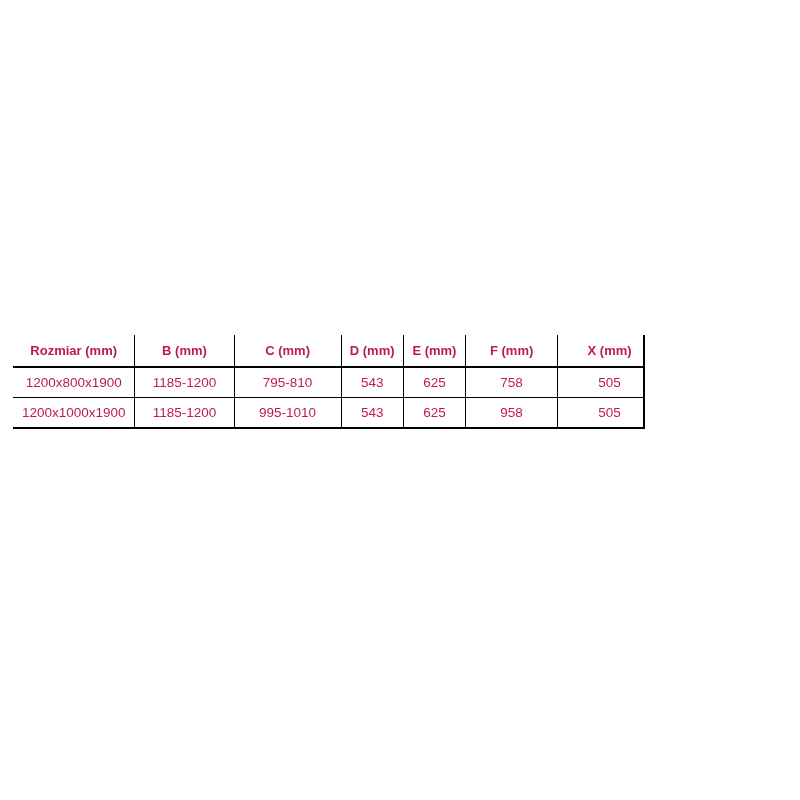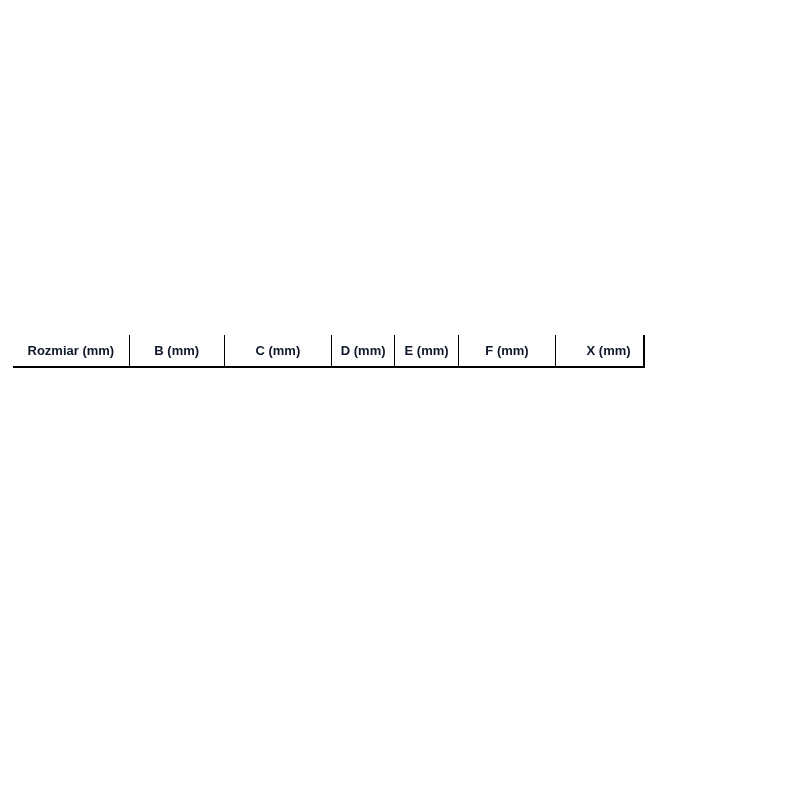--- a/index.html
+++ b/index.html
@@ -2,21 +2,21 @@
 <html><head>
 <meta charset="utf-8">
 <style>
   html, body { margin: 0; padding: 0; background: #ffffff; }
   .canvas {
     position: relative;
     width: 645px;
     height: 800px;
     background: #ffffff;
     font-family: "Liberation Sans", sans-serif;
-    color: #0f172a;
+    color: #be185d;
     overflow: hidden;
   }
   table.spec {
     position: absolute;
     left: 13px;
     top: 335px;
     border-collapse: collapse;
     table-layout: fixed;
   }
   table.spec th,
@@ -72,15 +72,33 @@
         <th>Rozmiar (mm)</th>
         <th>B (mm)</th>
         <th>C (mm)</th>
         <th>D (mm)</th>
         <th>E (mm)</th>
         <th>F (mm)</th>
         <th>X (mm)</th>
       </tr>
     </thead>
     <tbody>
+      <tr>
+        <td>1200x800x1900</td>
+        <td>1185-1200</td>
+        <td>795-810</td>
+        <td>543</td>
+        <td>625</td>
+        <td>758</td>
+        <td>505</td>
+      </tr>
+      <tr>
+        <td>1200x1000x1900</td>
+        <td>1185-1200</td>
+        <td>995-1010</td>
+        <td>543</td>
+        <td>625</td>
+        <td>958</td>
+        <td>505</td>
+      </tr>
     </tbody>
   </table>
 </div>
 
 </body></html>

